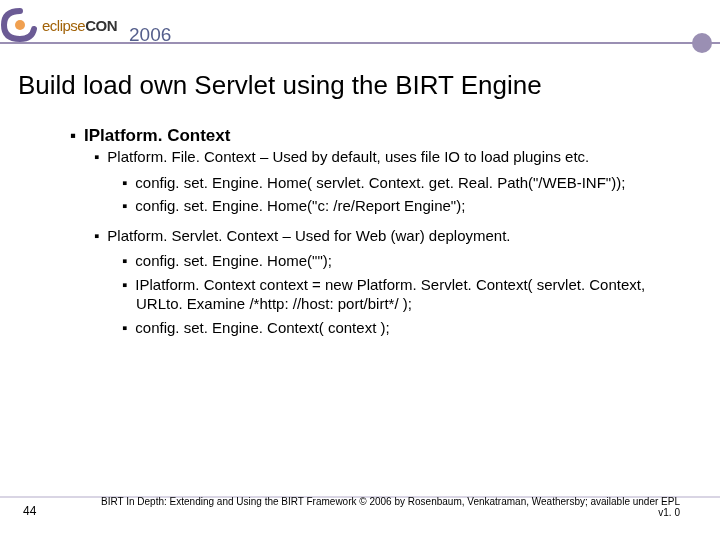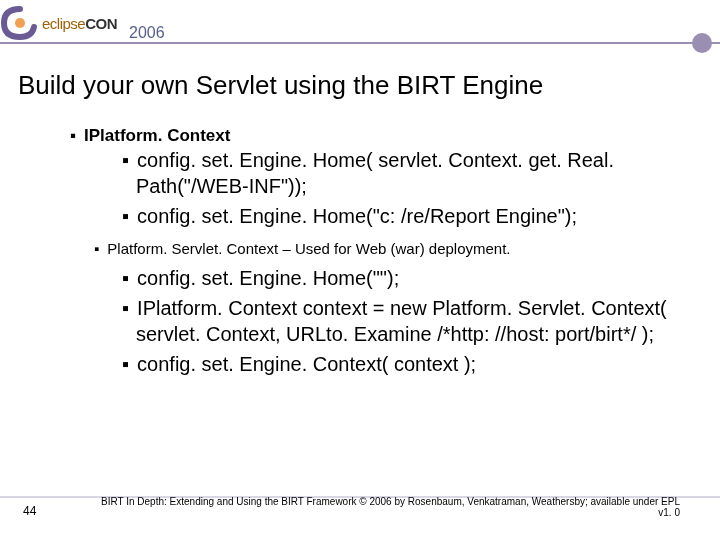--- a/index.html
+++ b/index.html
@@ -32,21 +32,21 @@
   .logo-swirl svg { display: block; }
   .logo-text {
     font-size: 15px;
     color: #555;
     margin-left: 2px;
     letter-spacing: -0.5px;
   }
   .logo-text .e { color:#a16207; }
   .logo-con { font-weight: bold; color:#333;margin-top:40px; }
   .year {
-    font-size: 16px;
+    font-size: 19px;
     color: #555f8c;
     margin-left: 12px;
     font-weight: normal;
     margin-top: 20px;
   }
   .purple-line {
     position: absolute;
     top: 42px;
     left: 0;
     right: 0;
@@ -85,21 +85,21 @@
     margin-left: 24px;
     font-size: 15px;
     margin-bottom: 6px;
   }
   .bullet-l2::before {
     content: "▪";
     margin-right: 8px;
   }
   .bullet-l3 {
     margin-left: 52px;
-    font-size: 20px;
+    font-size: 15px;
     margin-bottom: 4px;
     text-indent: -14px;
     padding-left: 14px;
   }
   .bullet-l3::before {
     content: "▪";
     margin-right: 8px;
   }
   .spacer { height: 6px; }
   .page-num {
@@ -138,25 +138,26 @@
         <circle cx="20" cy="18" r="5" fill="#f0a050"></circle>
       </svg>
     </div>
     <span class="logo-text"><span class="e">eclipse</span><span class="logo-con">CON</span></span>
     <span class="year">2006</span>
   </div>
   <div class="purple-line"></div>
   <div class="purple-dot"></div>
 </div>
 
-<div class="title">Build your own Servlet using the BIRT Engine</div>
+<div class="title">Build load own Servlet using the BIRT Engine</div>
 
 <div class="body">
   <div class="bullet-l1"><span>IPlatform. Context</span></div>
 
+  <div class="bullet-l2"><span>Platform. File. Context – Used by default, uses file IO to load plugins etc.</span></div>
   <div class="bullet-l3"><span>config. set. Engine. Home( servlet. Context. get. Real. Path("/WEB-INF"));</span></div>
   <div class="bullet-l3"><span>config. set. Engine. Home("c: /re/Report Engine");</span></div>
 
   <div class="spacer"></div>
 
   <div class="bullet-l2"><span>Platform. Servlet. Context – Used for Web (war) deployment.</span></div>
   <div class="bullet-l3"><span>config. set. Engine. Home("");</span></div>
   <div class="bullet-l3"><span>IPlatform. Context context = new Platform. Servlet. Context( servlet. Context, URLto. Examine /*http: //host: port/birt*/ );</span></div>
   <div class="bullet-l3"><span>config. set. Engine. Context( context );</span></div>
 </div>

